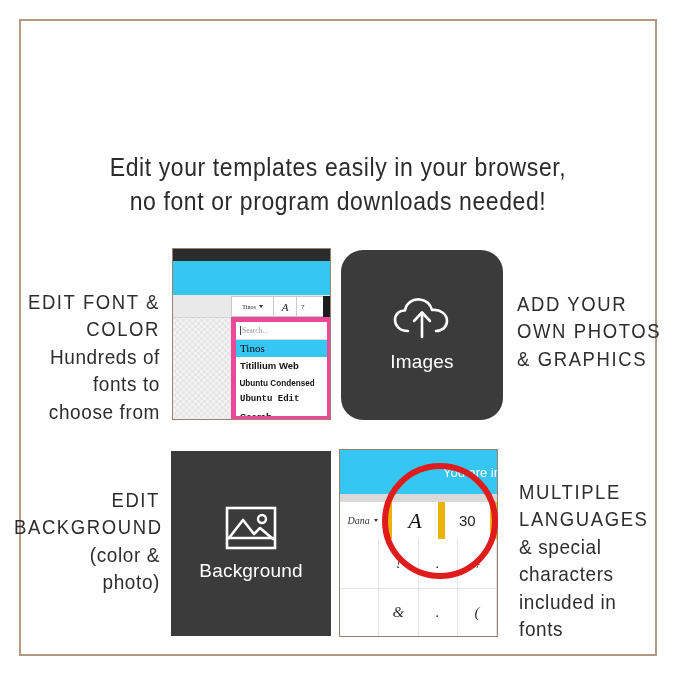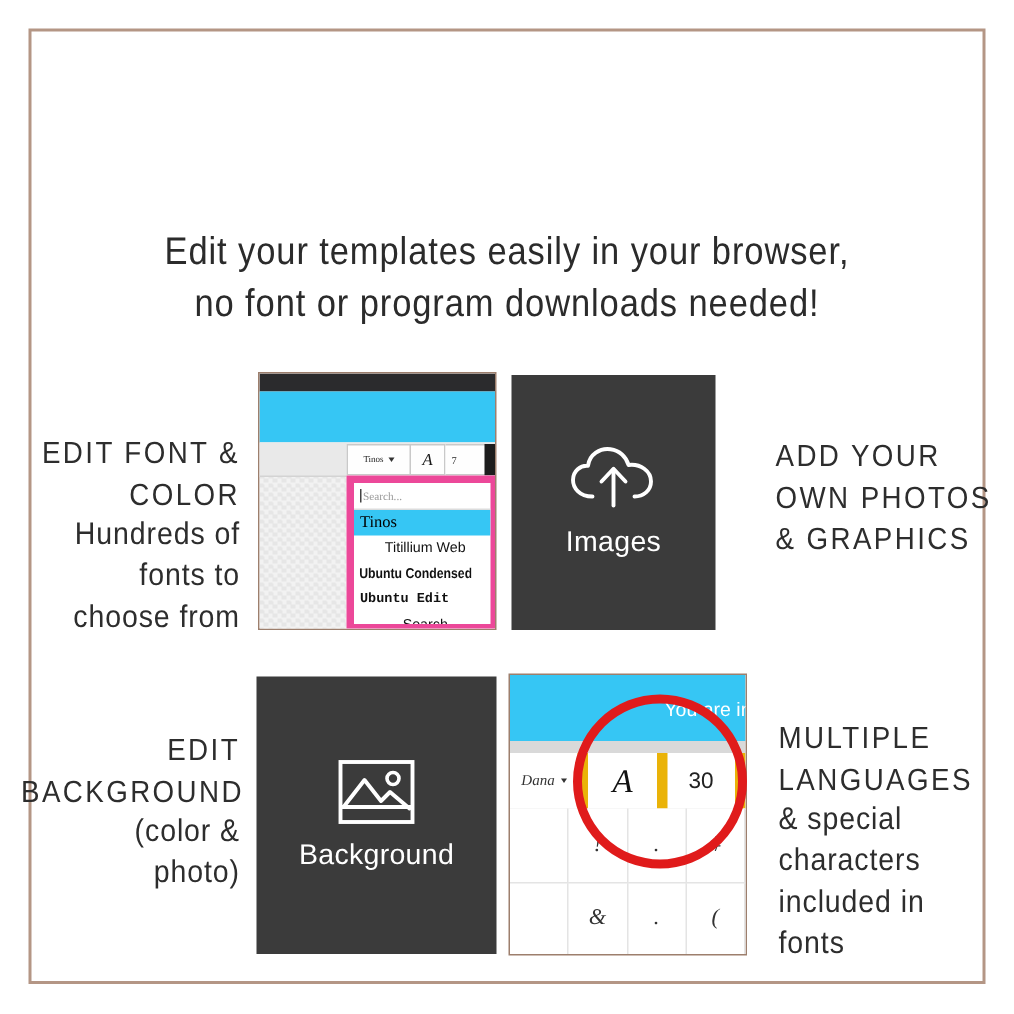--- a/index.html
+++ b/index.html
@@ -234,21 +234,21 @@
   .fp-item {
     height: 17px;
     line-height: 17px;
     padding-left: 4px;
     font-size: 9.5px;
     color: #111;
     white-space: nowrap;
     overflow: hidden;
   }
   .fp-item.serif      { font-family: "Liberation Serif", serif; font-size: 11px; }
-  .fp-item.sans       { font-family: "Liberation Sans", sans-serif; font-weight: 400; text-align: center; }
+  .fp-item.sans       { font-family: "Liberation Sans", sans-serif; font-weight: 700; }
   .fp-item.condensed  { font-family: "Liberation Sans Narrow", "Liberation Sans", sans-serif; font-weight: 600; transform: scaleX(0.86); transform-origin: left center; }
   .fp-item.mono       { font-family: "Liberation Mono", monospace; font-weight: 600; font-size: 9px; }
   .fp-item.selected {
     background: #36c6f4;
     color: #000;
   }
 
   
   .darkcard {
     position: absolute;
@@ -412,21 +412,21 @@
       <ul class="fp-list">
         <li class="fp-item serif selected">Tinos</li>
         <li class="fp-item sans">Titillium Web</li>
         <li class="fp-item condensed">Ubuntu Condensed</li>
         <li class="fp-item mono">Ubuntu Edit</li>
         <li class="fp-item sans">Search</li>
       </ul>
     </div>
   </div>
 
-  <div class="darkcard" style="left:341px; top:250px; width:136px; height:170px;">
+  <div class="darkcard" style="left:341px; top:250px; width:162px; height:170px;border-radius:22px;">
     <svg class="dc-icon" width="60" height="44" viewBox="0 0 60 44">
       <path d="M16 34 C7 34 3 28 3 23 C3 17 8 13 13 13.5 C14 6 21 1.5 28 2.5
                C34 3.3 38.5 7.5 40 13 C48 12 55 17 55 24 C55 30 50 34 44 34" fill="none" stroke="#ffffff" stroke-width="2.6" stroke-linecap="round" stroke-linejoin="round"></path>
       <line x1="30" y1="40" x2="30" y2="16" stroke="#ffffff" stroke-width="2.6" stroke-linecap="round"></line>
       <polyline points="22,24 30,15.5 38,24" fill="none" stroke="#ffffff" stroke-width="2.6" stroke-linecap="round" stroke-linejoin="round"></polyline>
     </svg>
     <div class="dc-label">Images</div>
   </div>
 
   <div class="caption cap-right" style="left:517px; top:290px; width:150px;">

